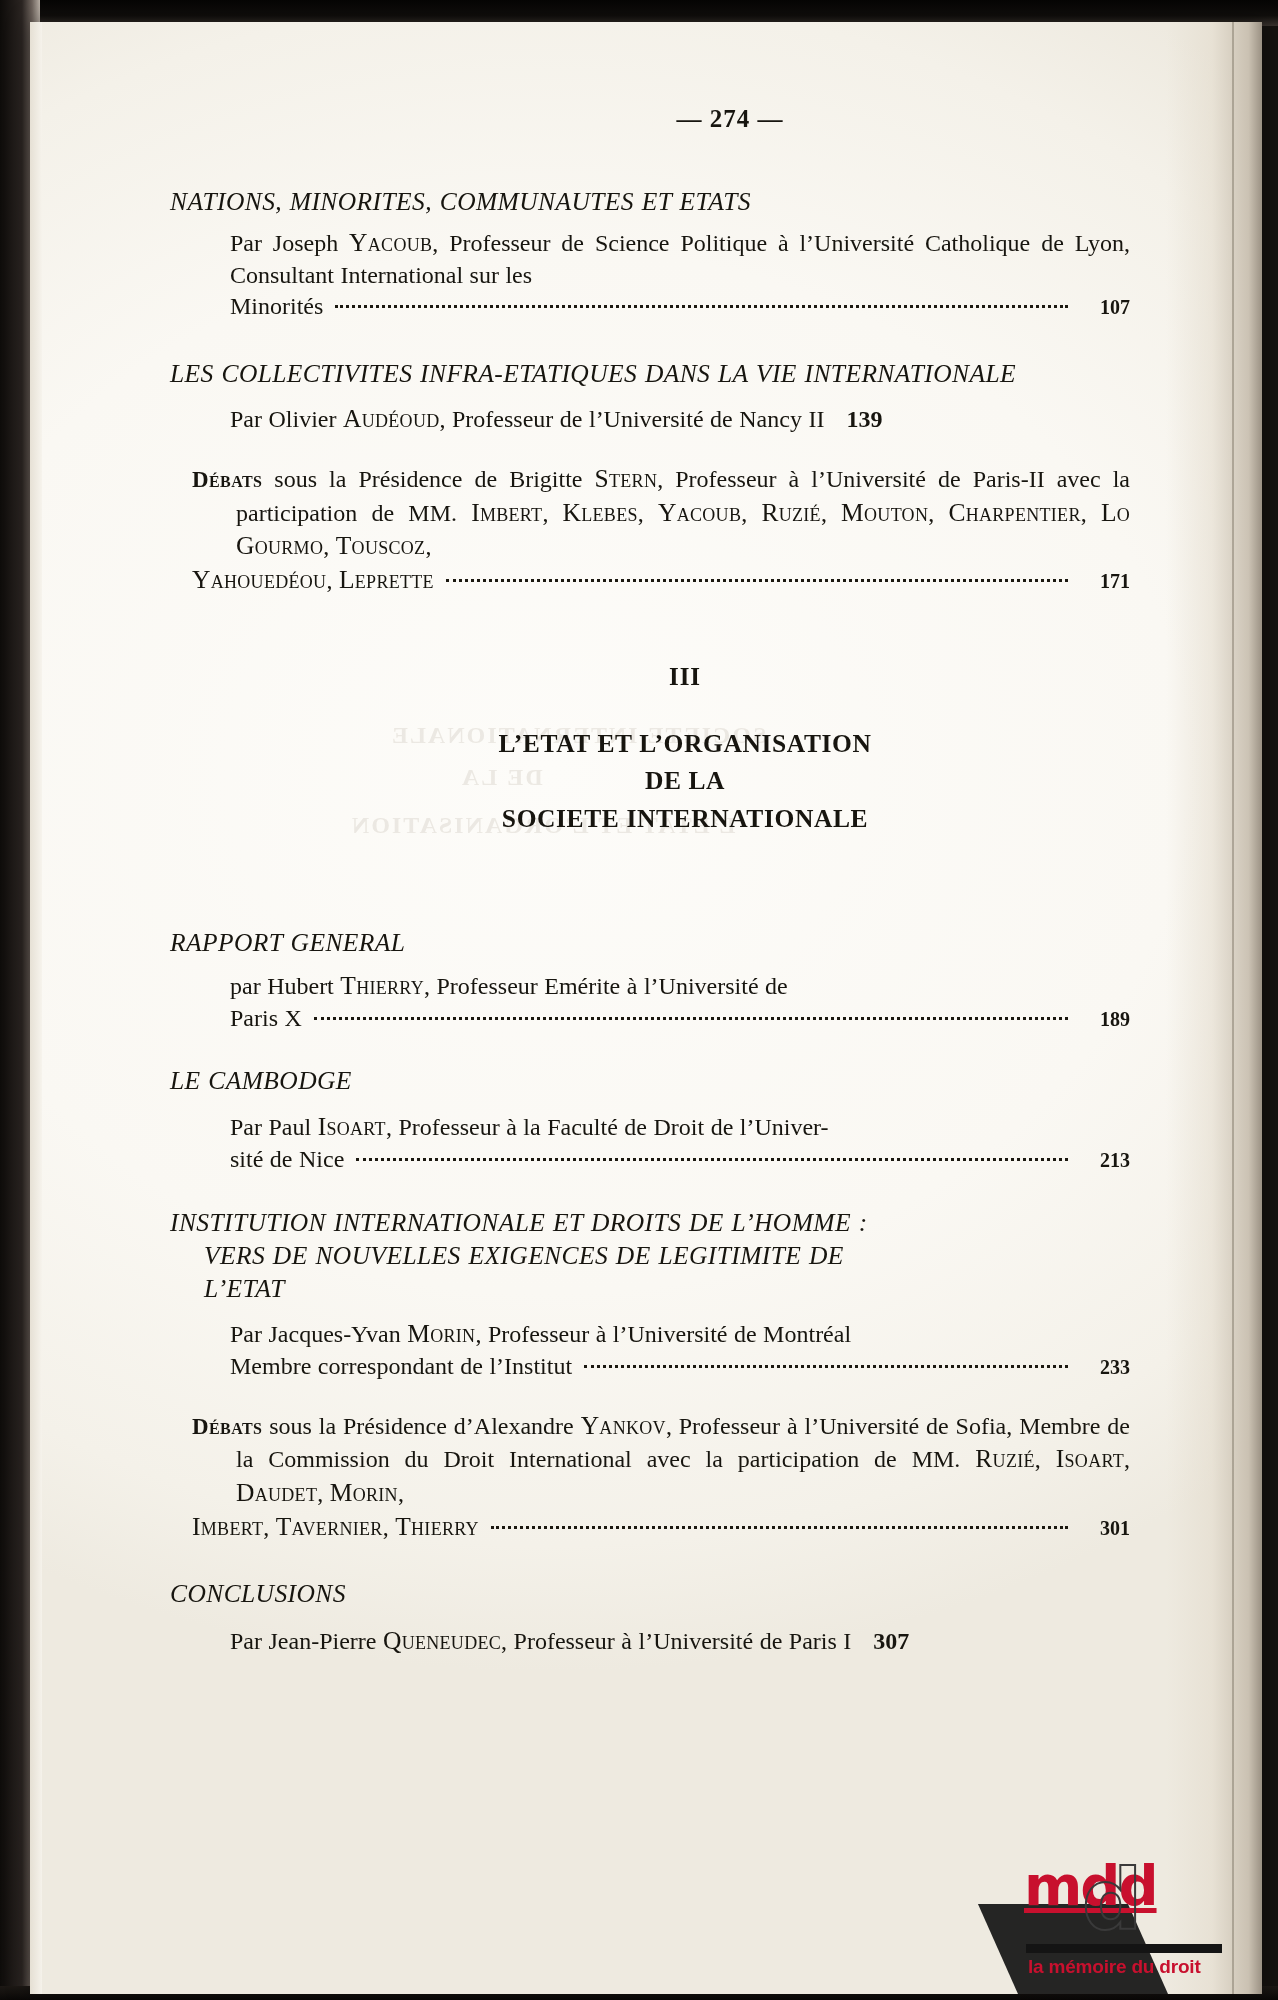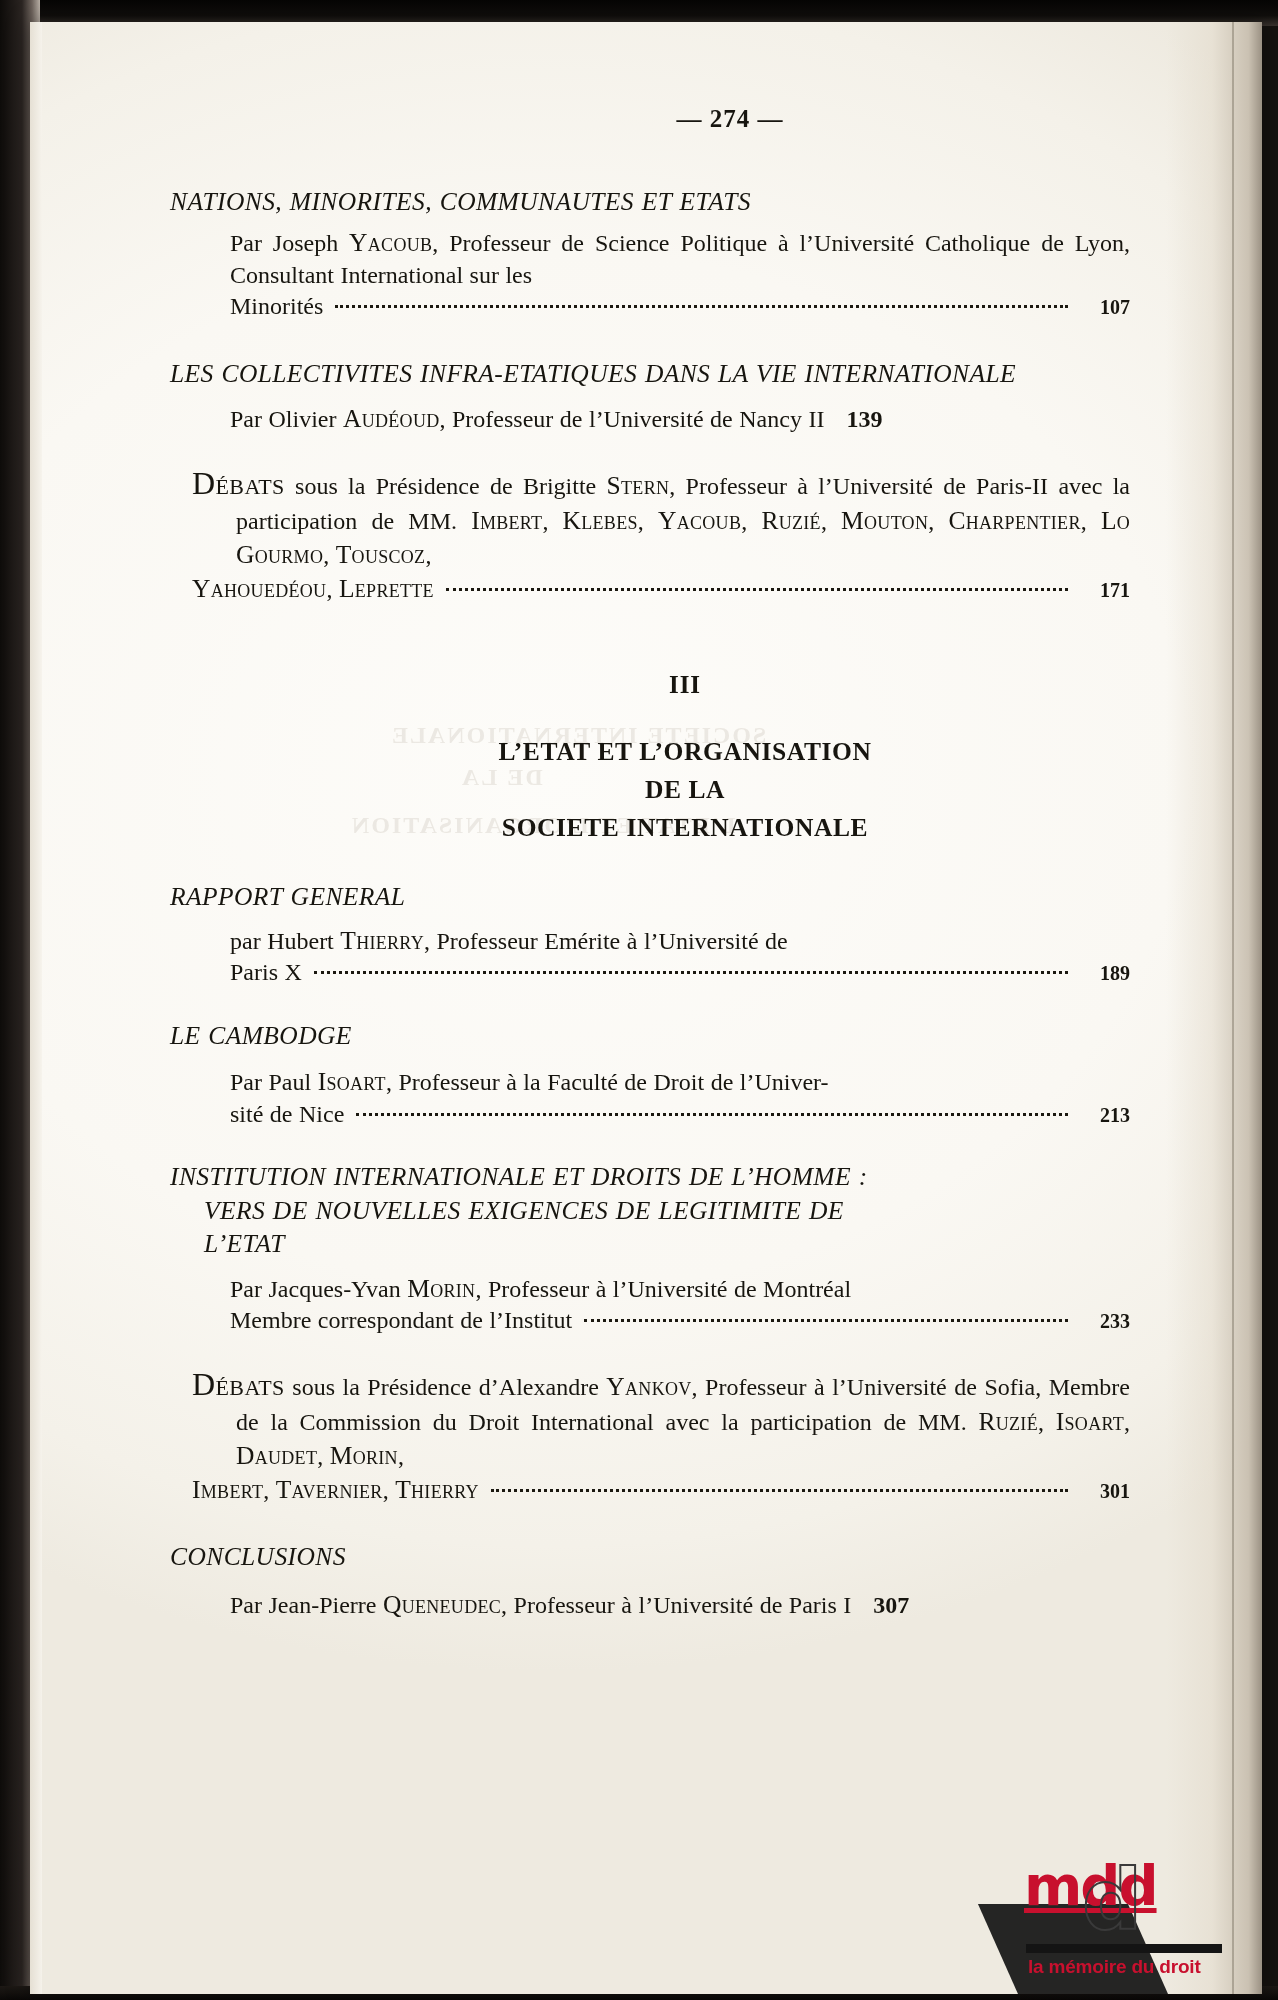--- a/index.html
+++ b/index.html
@@ -125,22 +125,23 @@
   }
 
   
   .sc {
     font-variant: small-caps;
     font-size: 25.5px;
     letter-spacing: 0.3px;
   }
   .sc-lead {
     font-variant: small-caps;
-    font-size: 32px;
+    font-size: 23px;
     letter-spacing: 0.4px;
+    font-weight: bold;
   }
 
   
   .leader-row {
     display: flex;
     align-items: baseline;
     width: 100%;
   }
   .leader-text { white-space: nowrap; }
   .dots {
@@ -316,21 +317,21 @@
         </div>
       </div>
 
       <div class="part">
         <div class="part-num">III</div>
         <div class="part-line">L’ETAT ET L’ORGANISATION</div>
         <div class="part-line">DE LA</div>
         <div class="part-line">SOCIETE INTERNATIONALE</div>
       </div>
 
-      <div class="entry" style="margin-top:34px;">
+      <div class="entry" style="margin-top:88px;">
         <div class="work-title">RAPPORT GENERAL</div>
         <div class="byline" style="margin-top:10px;">
           <span>par Hubert </span><span class="sc">Thierry</span><span>, Professeur Emérite à l’Université de</span>
         </div>
         <div class="byline nojust">
           <div class="leader-row">
             <span class="leader-text">Paris X</span>
             <span class="dots"></span>
             <span class="pg">189</span>
           </div>

